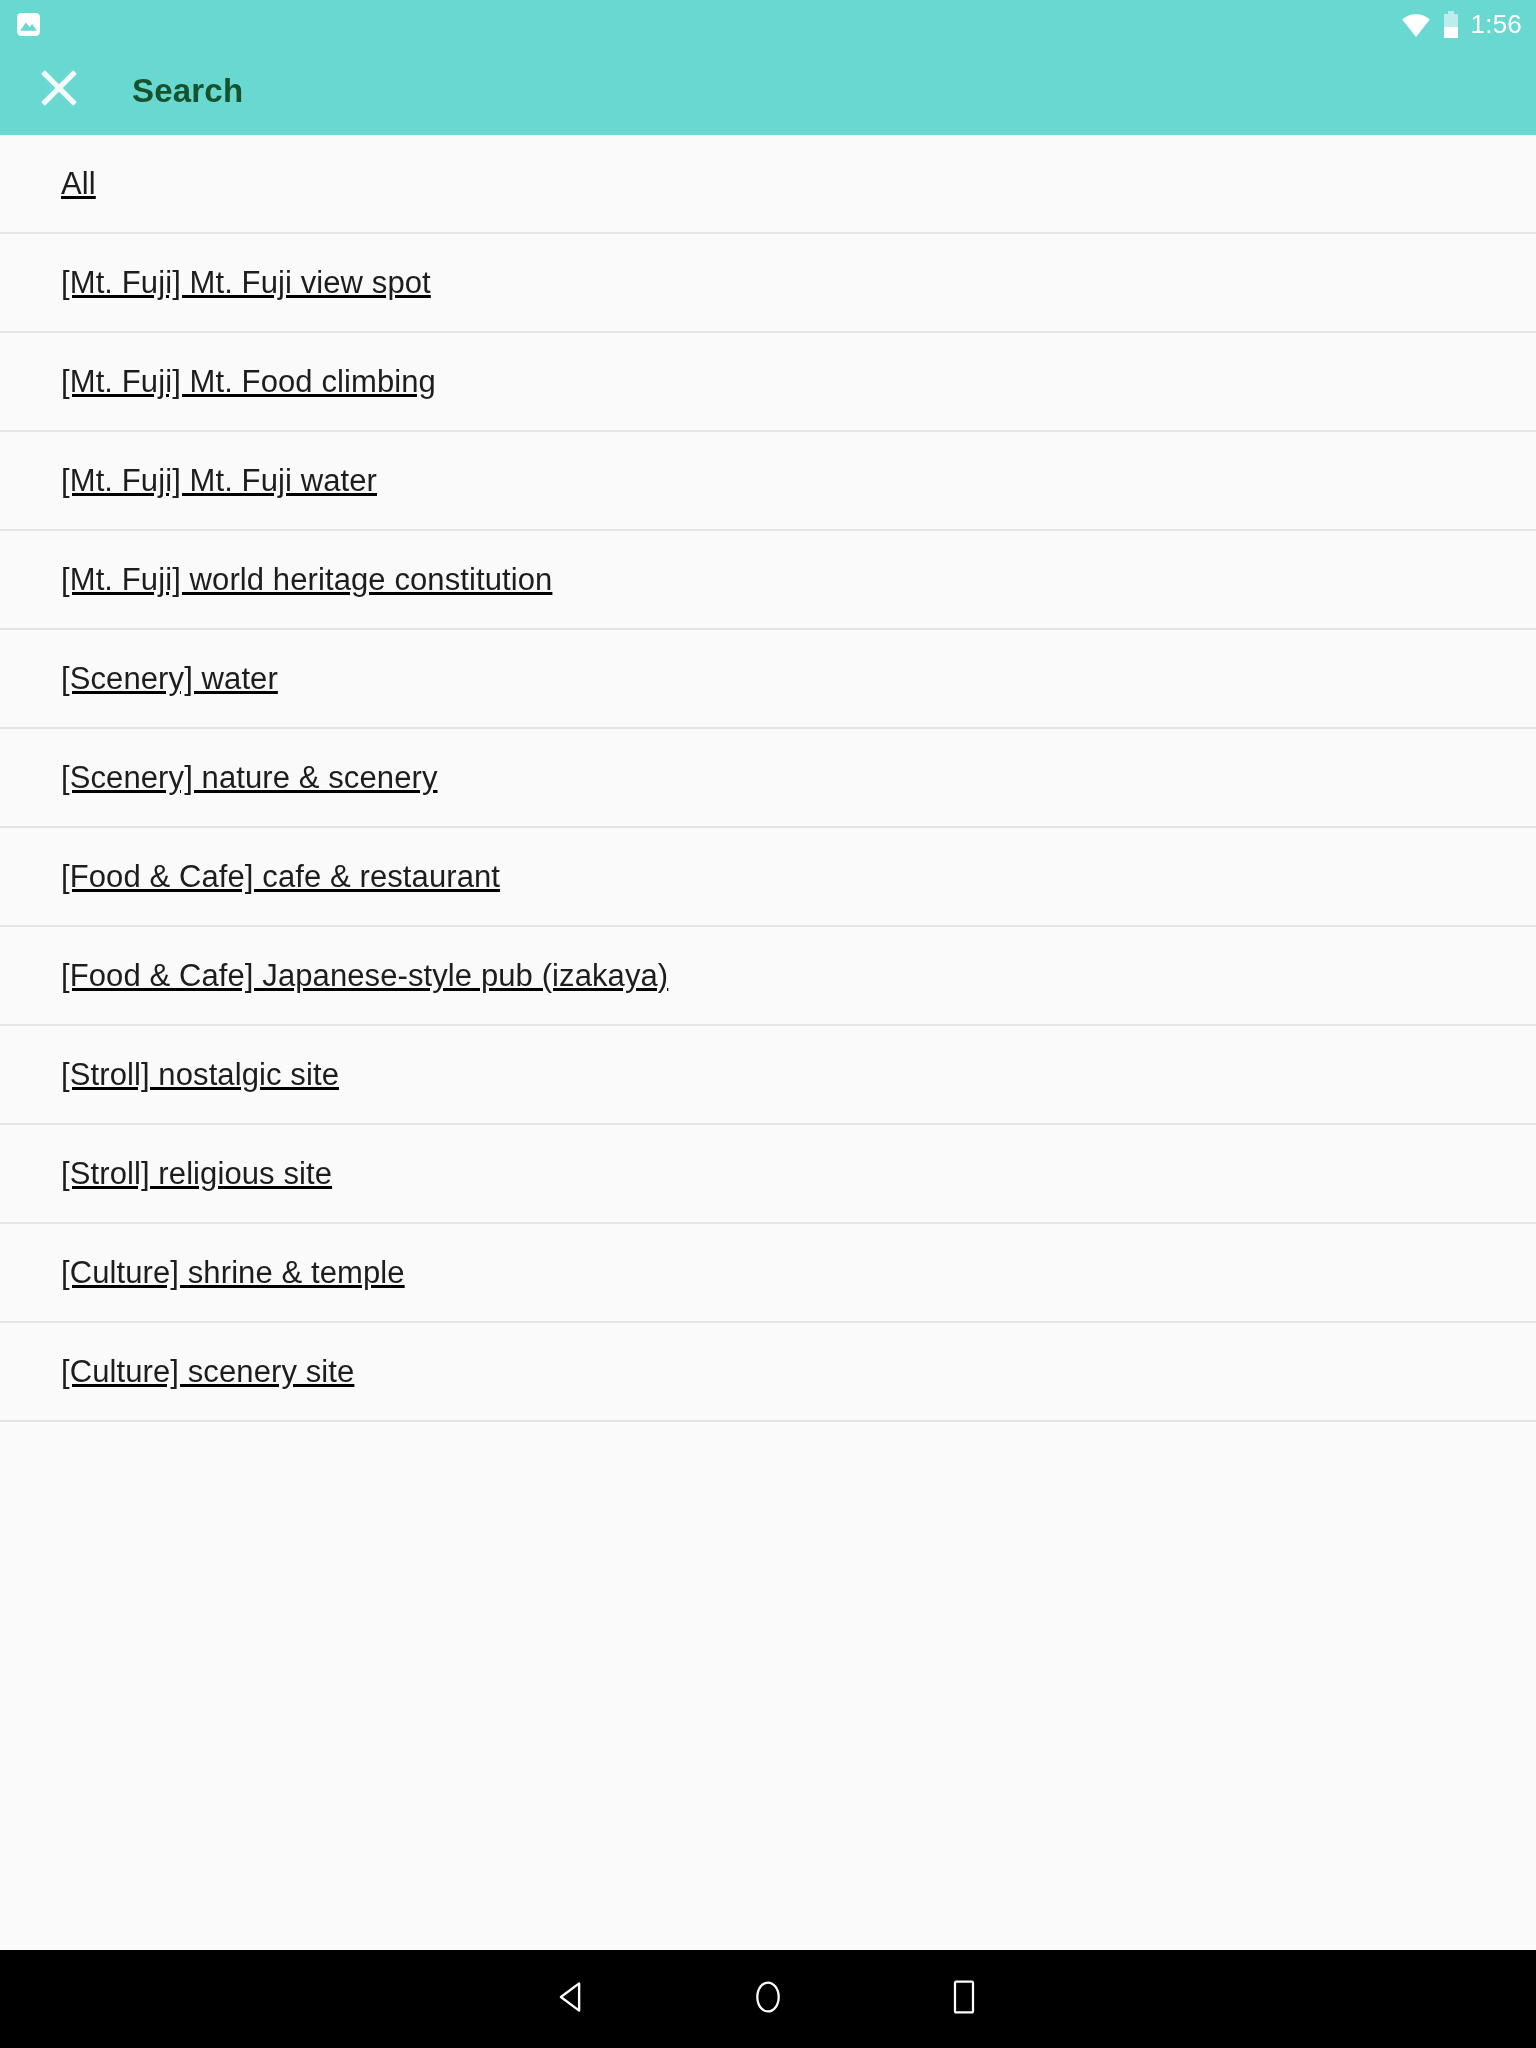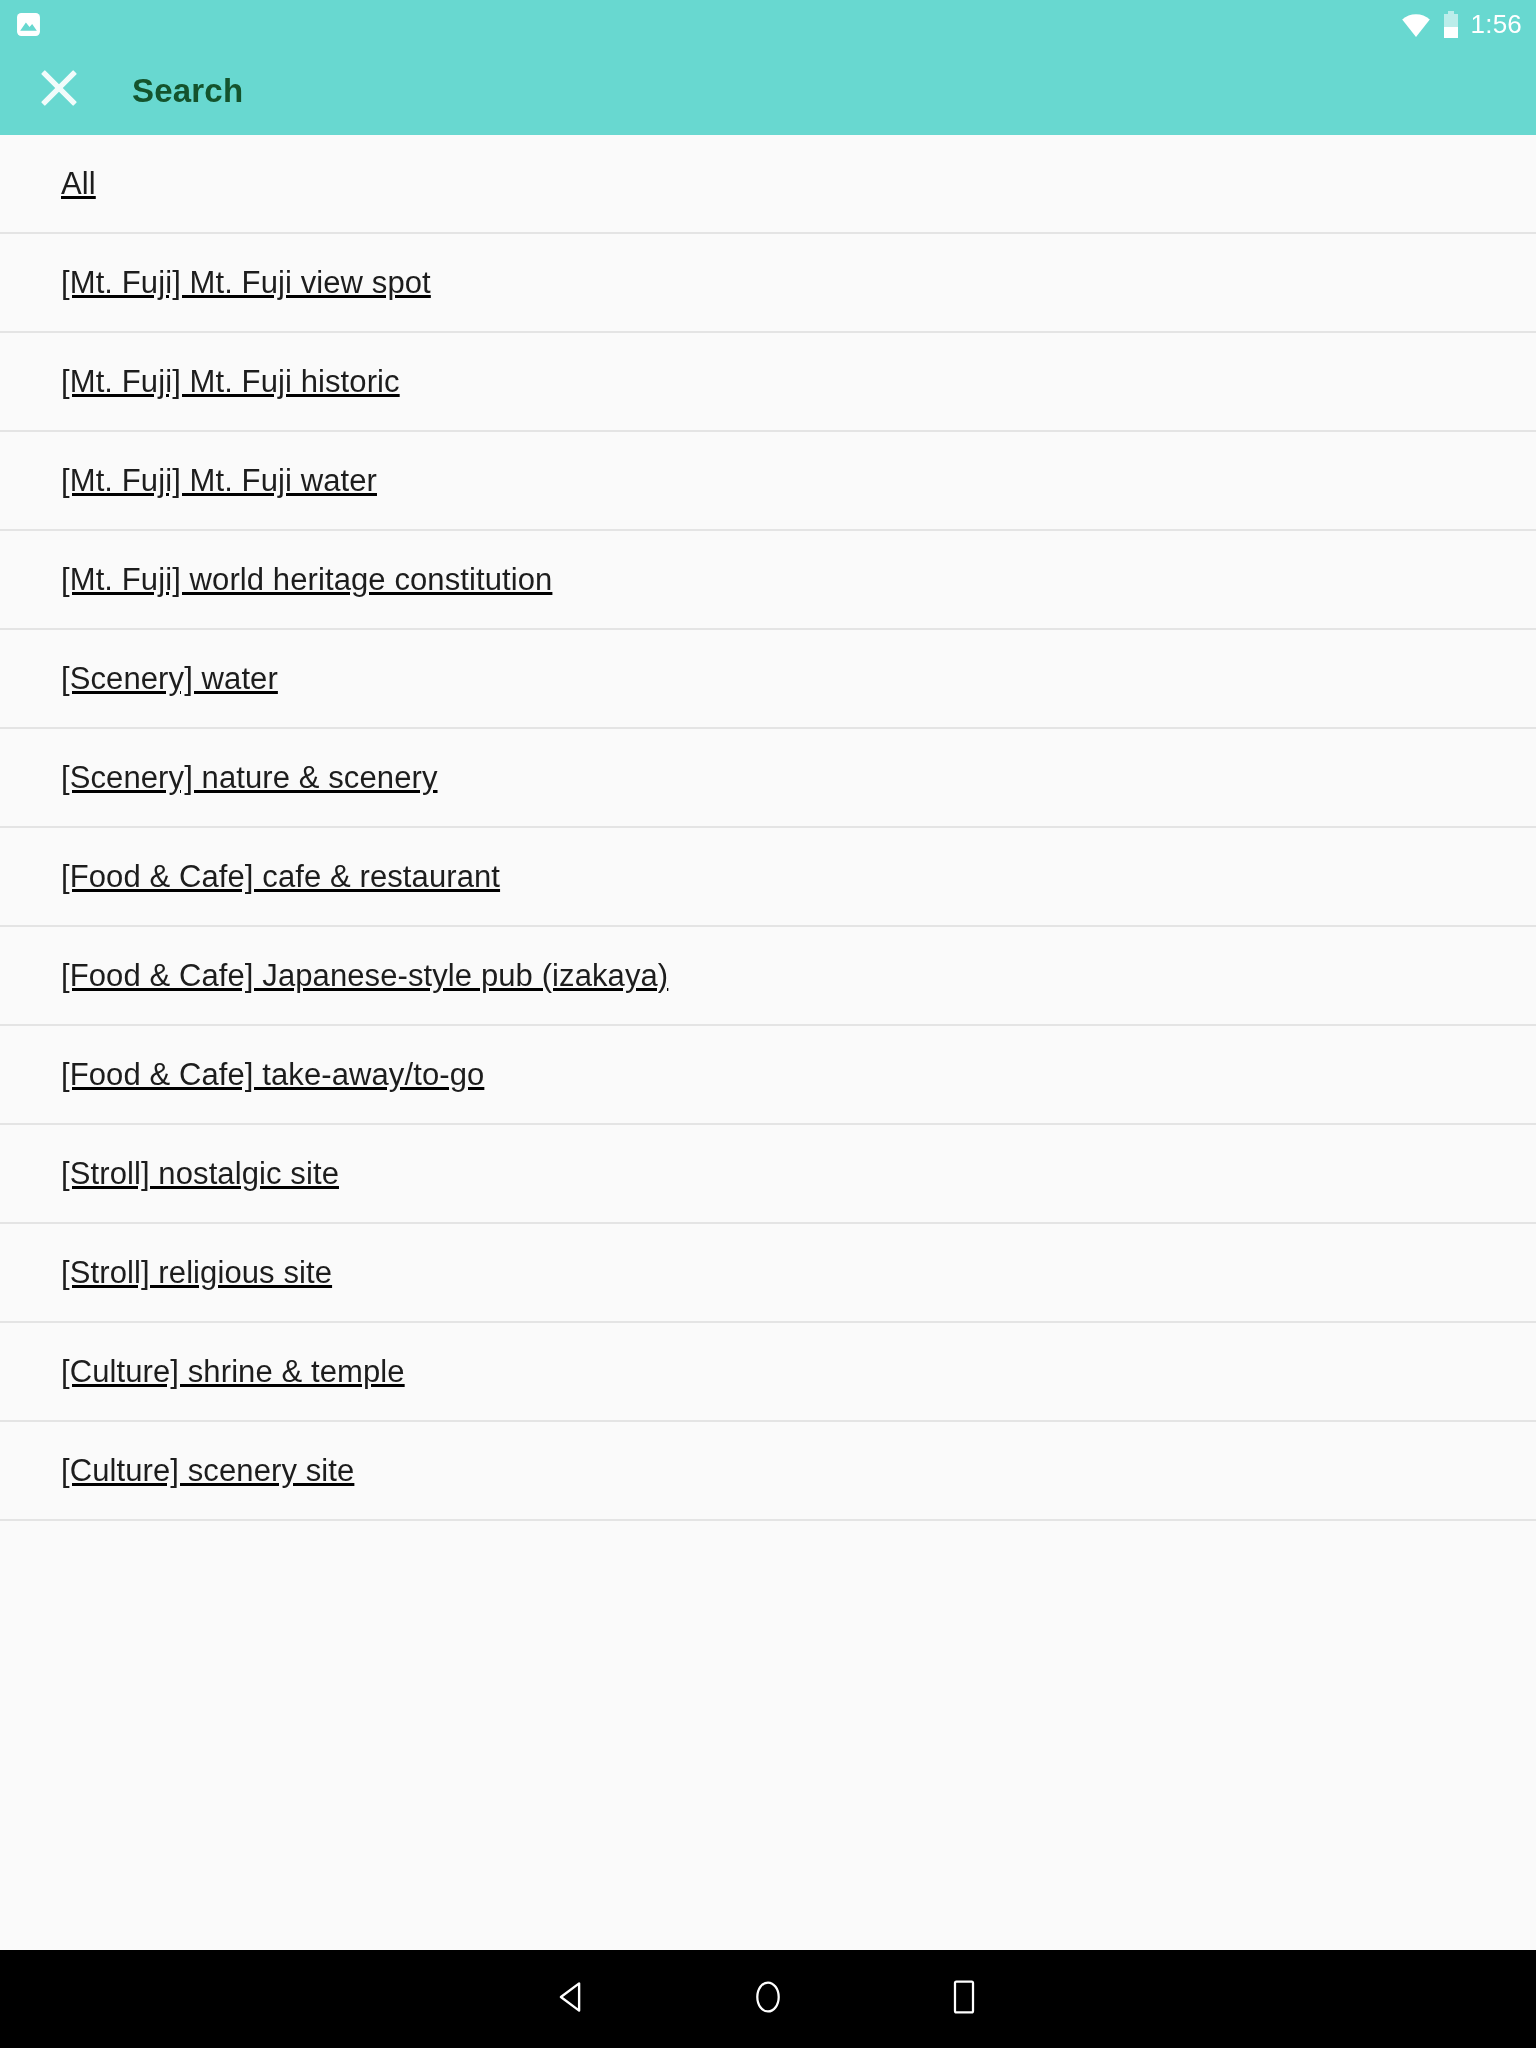--- a/index.html
+++ b/index.html
@@ -177,42 +177,39 @@
 
   <div class="list">
 
     <div class="list-item">
       <span class="list-item-label">All</span>
     </div>
     <div class="list-item">
       <span class="list-item-label">[Mt. Fuji] Mt. Fuji view spot</span>
     </div>
     <div class="list-item">
-      <span class="list-item-label">[Mt. Fuji] Mt. Fuji historic</span>
+      <span class="list-item-label">[Mt. Fuji] Mt. Food climbing</span>
     </div>
     <div class="list-item">
       <span class="list-item-label">[Mt. Fuji] Mt. Fuji water</span>
     </div>
     <div class="list-item">
       <span class="list-item-label">[Mt. Fuji] world heritage constitution</span>
     </div>
     <div class="list-item">
       <span class="list-item-label">[Scenery] water</span>
     </div>
     <div class="list-item">
       <span class="list-item-label">[Scenery] nature &amp; scenery</span>
     </div>
     <div class="list-item">
       <span class="list-item-label">[Food &amp; Cafe] cafe &amp; restaurant</span>
     </div>
     <div class="list-item">
       <span class="list-item-label">[Food &amp; Cafe] Japanese-style pub (izakaya)</span>
-    </div>
-    <div class="list-item">
-      <span class="list-item-label">[Food &amp; Cafe] take-away/to-go</span>
     </div>
     <div class="list-item">
       <span class="list-item-label">[Stroll] nostalgic site</span>
     </div>
     <div class="list-item">
       <span class="list-item-label">[Stroll] religious site</span>
     </div>
     <div class="list-item">
       <span class="list-item-label">[Culture] shrine &amp; temple</span>
     </div>

